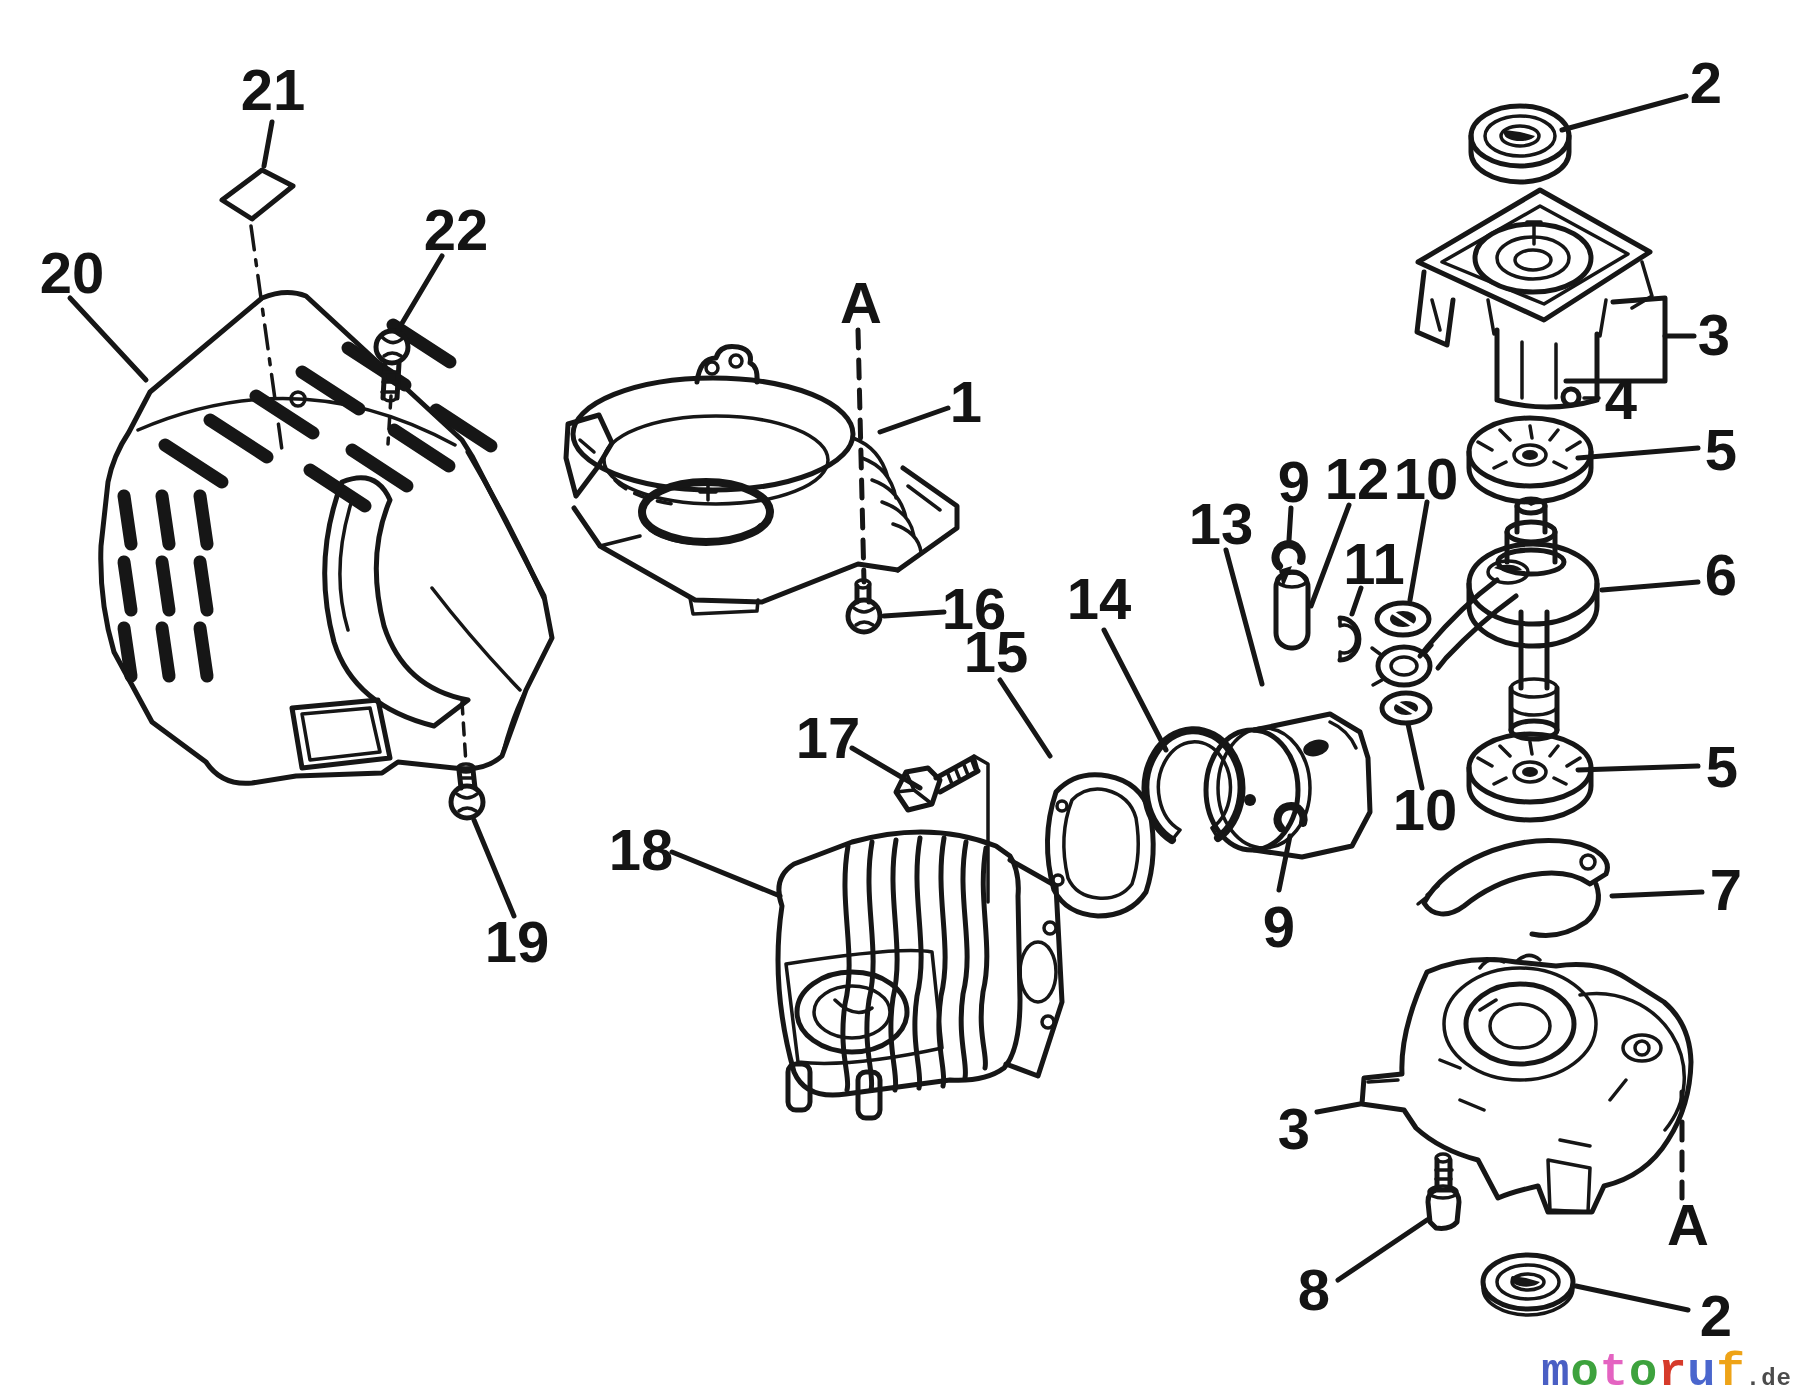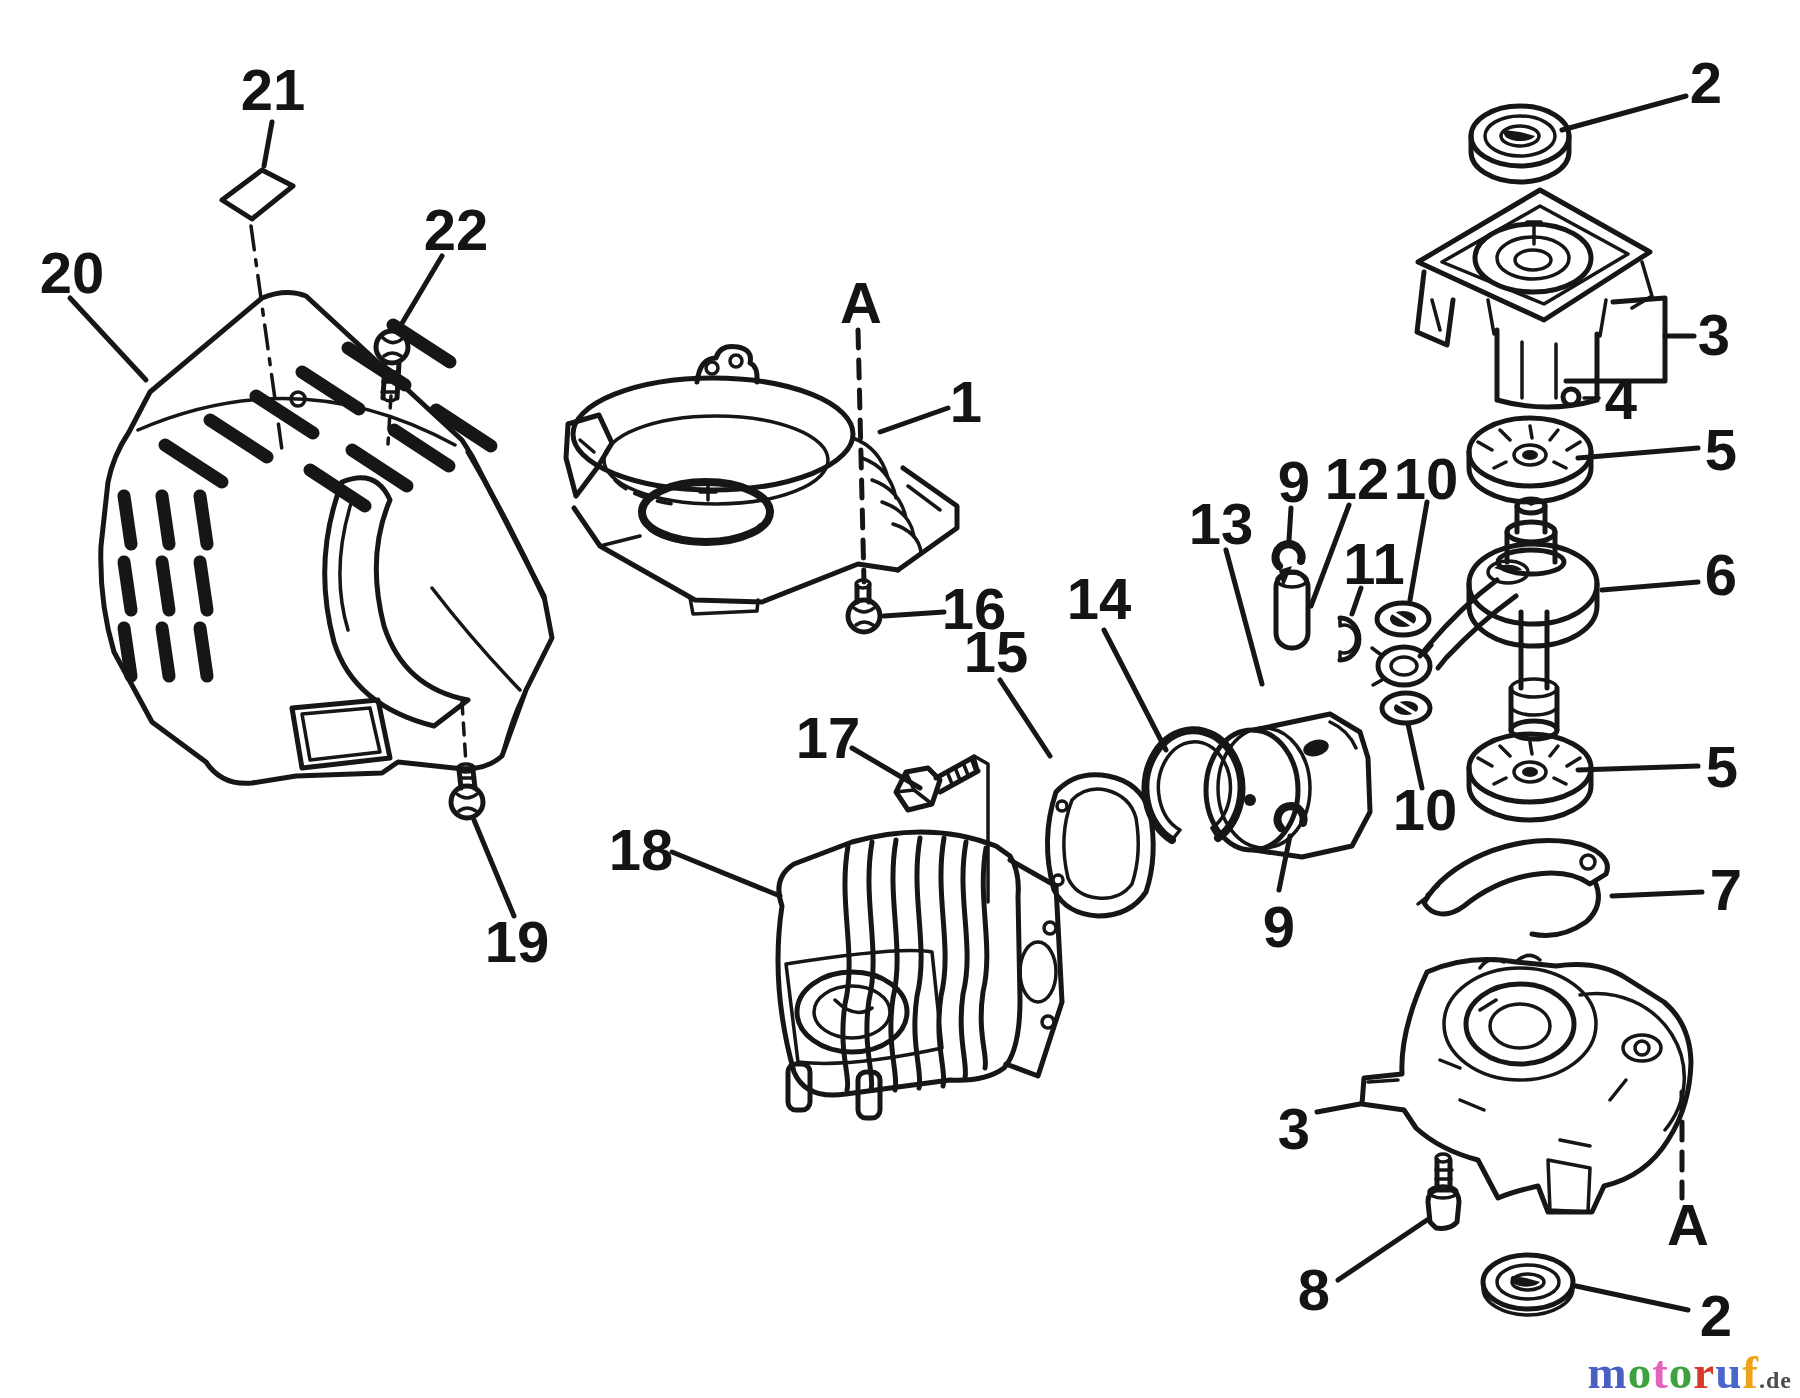--- a/index.html
+++ b/index.html
@@ -7,21 +7,21 @@
   svg{position:absolute;inset:0;}
   svg *{stroke:#161616;fill:none;stroke-width:5;stroke-linecap:round;stroke-linejoin:round;}
   svg .w4{stroke-width:3.5}
   svg .w8{stroke-width:8}
   svg .w13{stroke-width:13}
   svg .fill{fill:#161616;stroke:none}
   svg .white{stroke:#ffffff}
   svg text.callout{fill:#141414;stroke:none;font-family:"Liberation Sans",sans-serif;
     font-weight:700;font-size:58px;text-anchor:middle;}
   .watermark{position:absolute;right:8px;bottom:2px;
-    font-family:Liberation Serif, serif;font-weight:700;font-size:47px;line-height:1;
+    font-family:Liberation Mono, monospace;font-weight:700;font-size:47px;line-height:1;
     letter-spacing:1px;user-select:none;margin-left:36px;}
   .wm0{color:#4a5fc4}.wm1{color:#3da23d}.wm2{color:#e463c1}.wm3{color:#3da23d}
   .wm4{color:#d63a2a}.wm5{color:#4a66cd}.wm6{color:#eea317}
   .wm-suffix{color:#4b4b4b;font-size:24px;font-weight:700;}
 </style>
 </head>
 <body>
 
 <svg viewBox="0 0 1800 1398" width="1800" height="1398">
 

